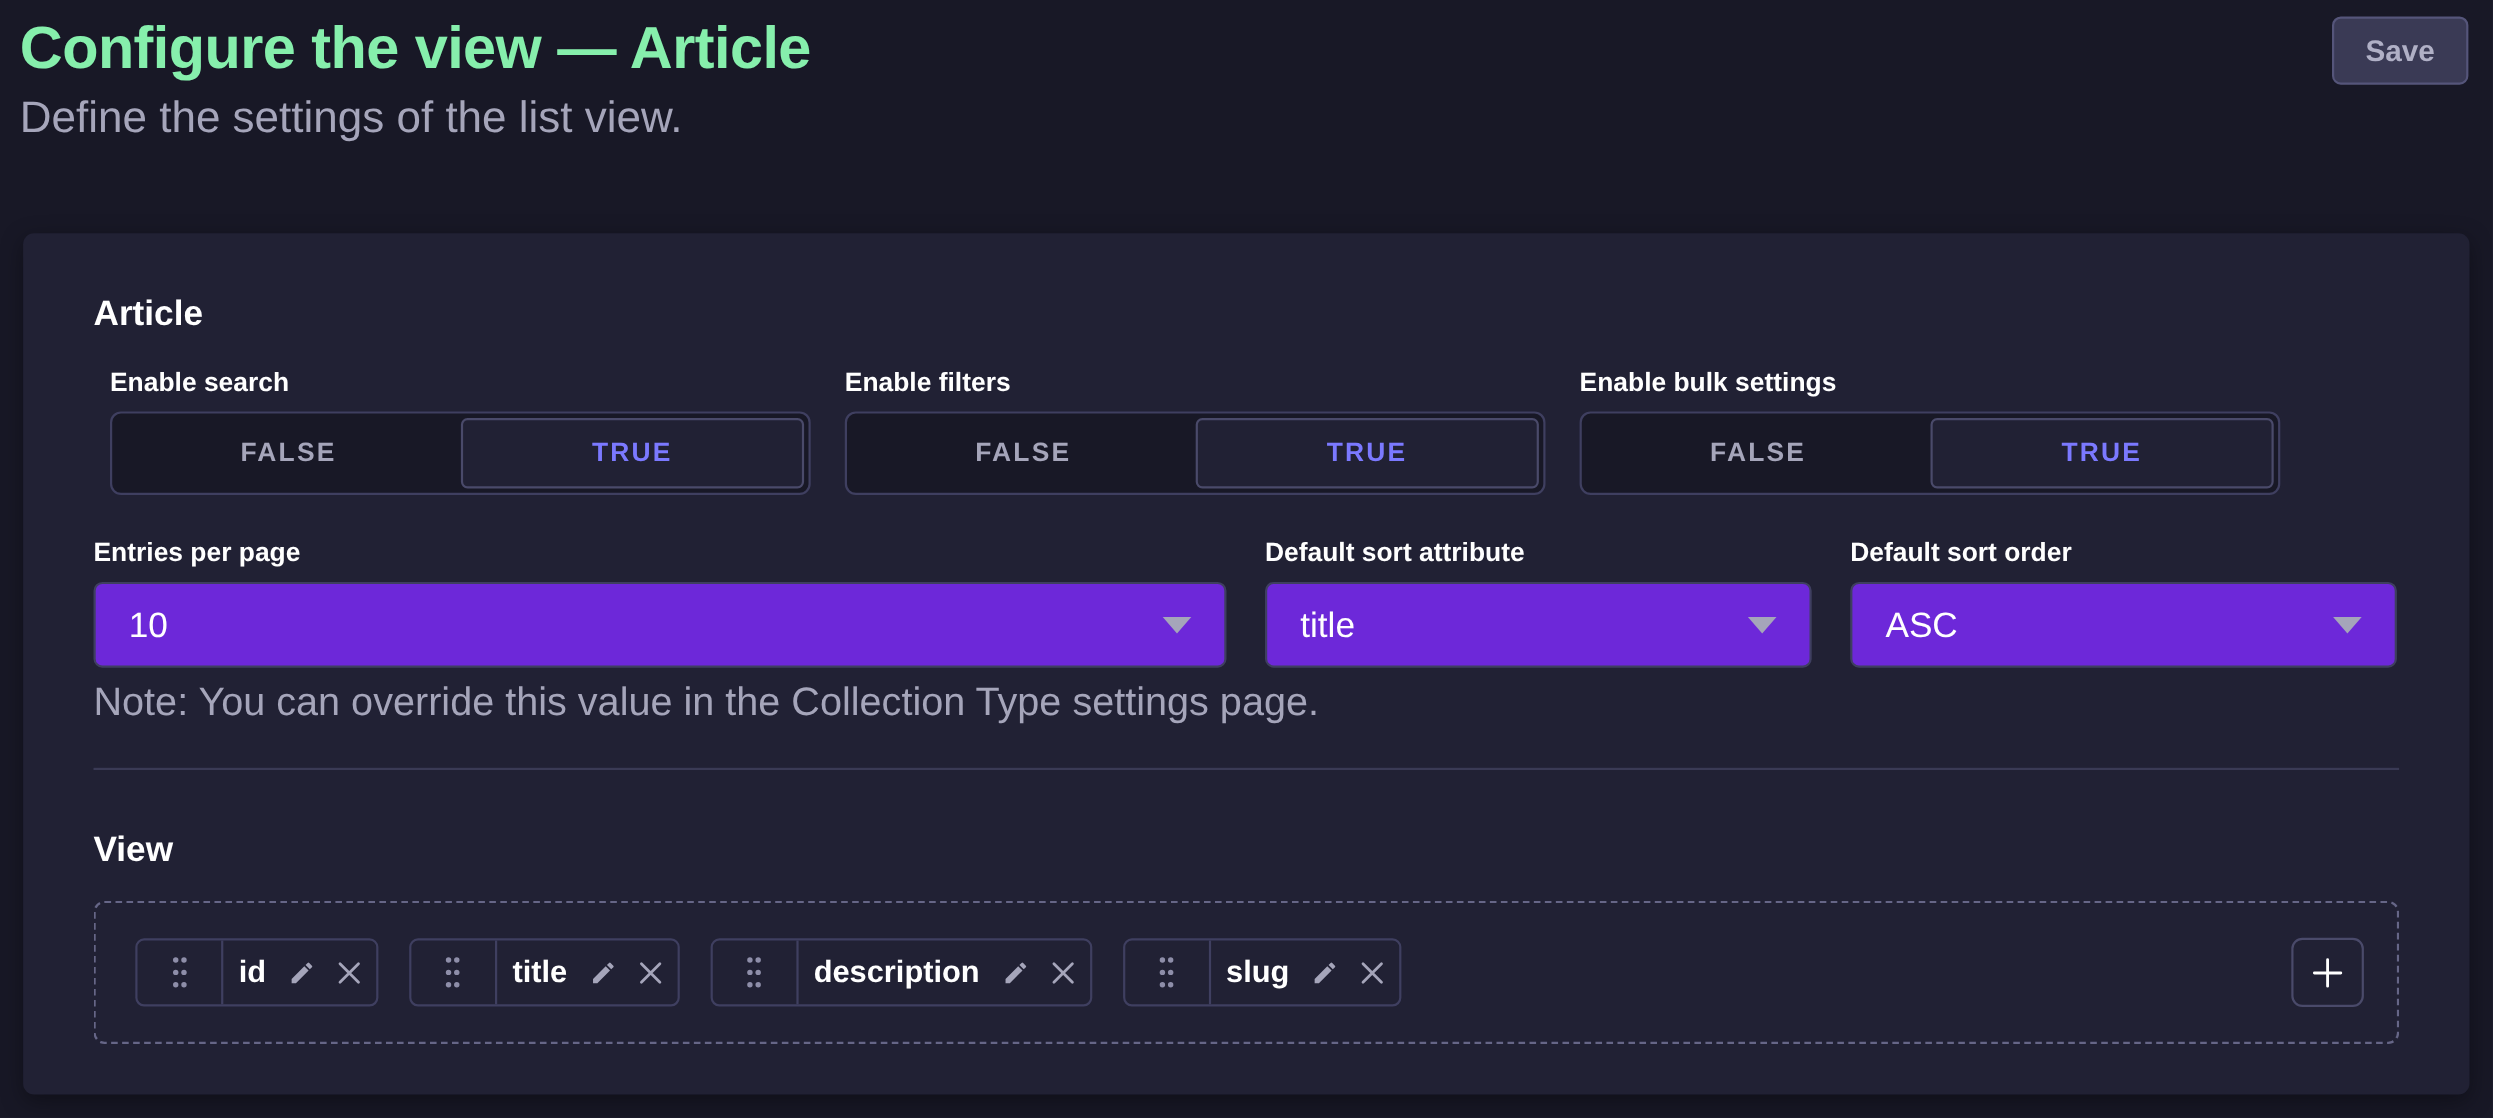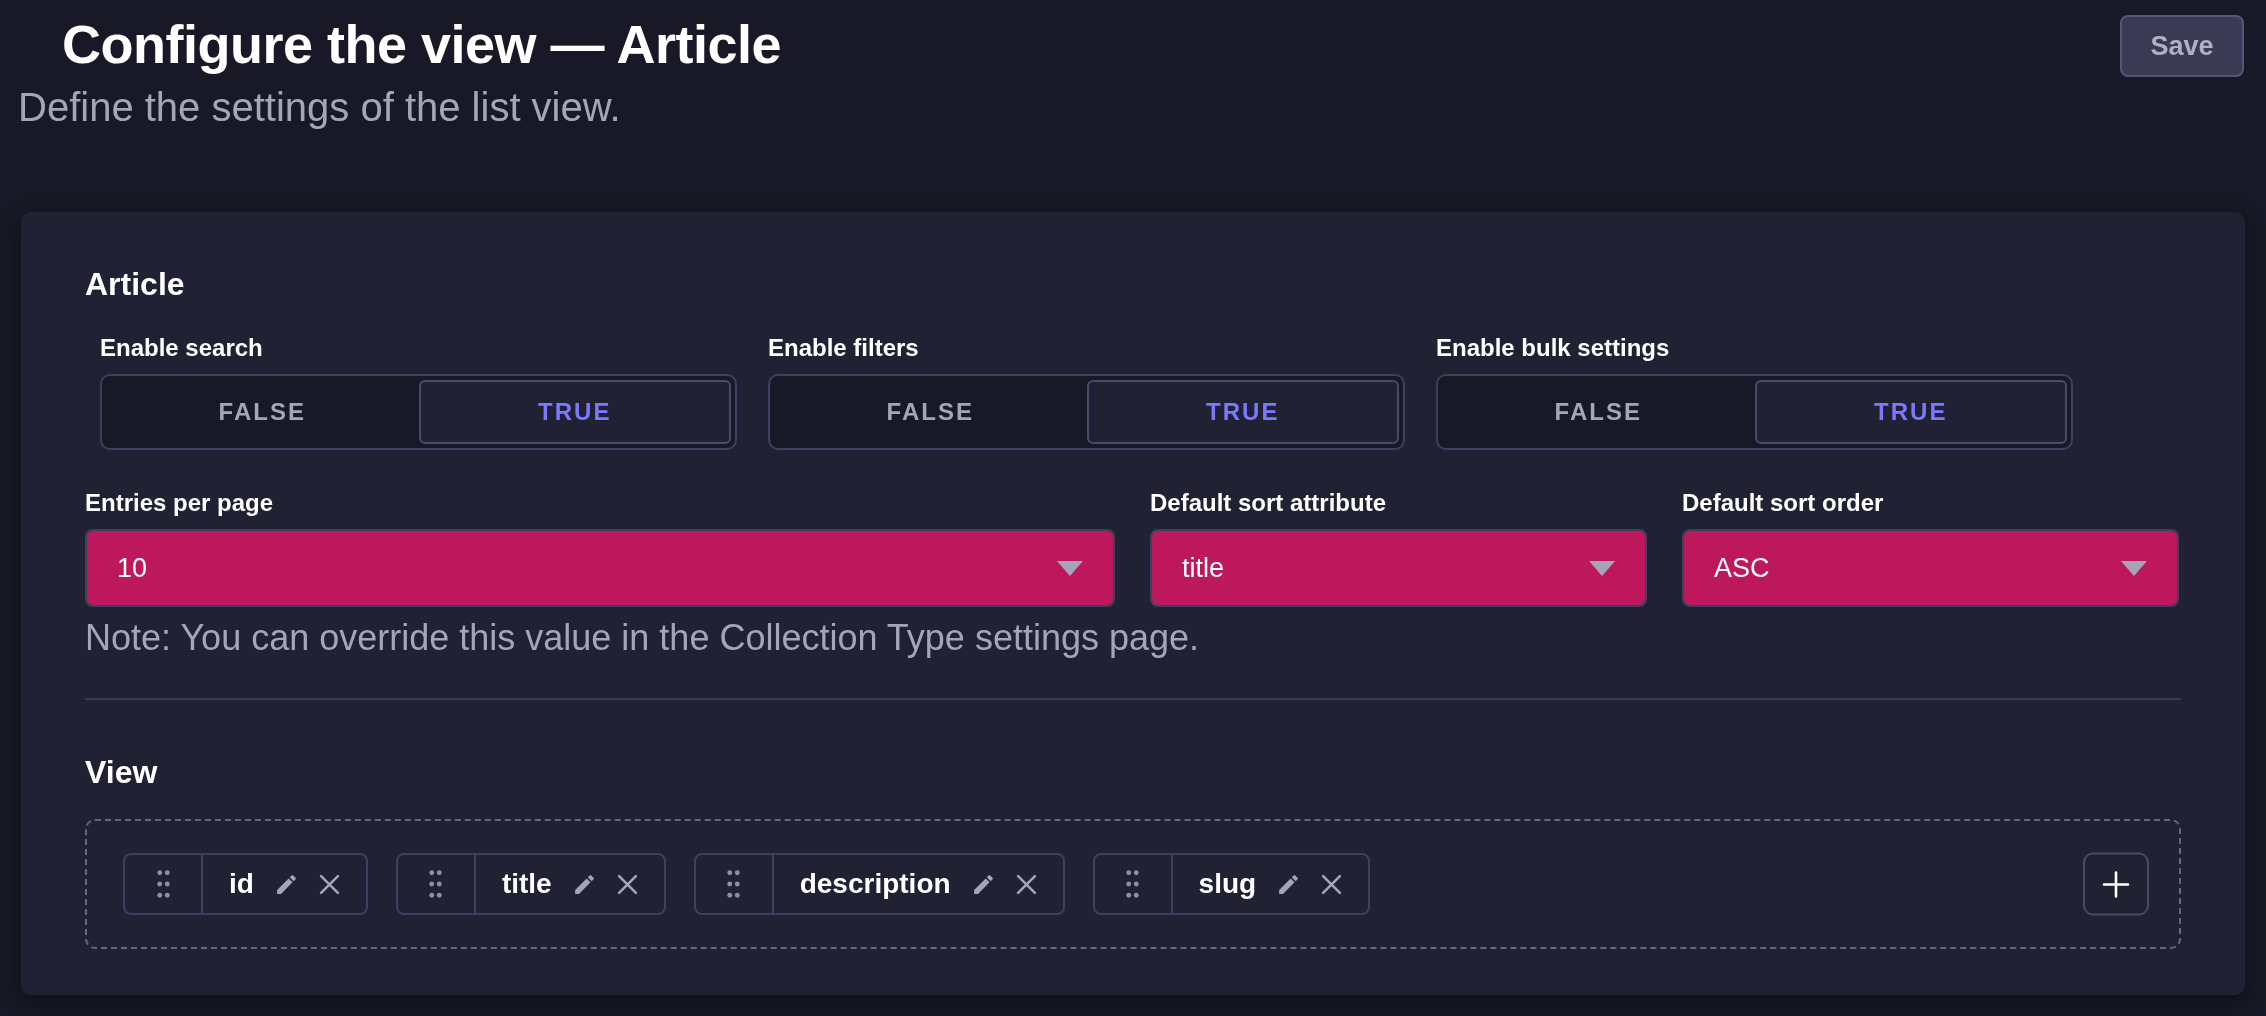--- a/index.html
+++ b/index.html
@@ -7,21 +7,21 @@
   body {
     background:#181826;
     font-family:"Liberation Sans", sans-serif;
     color:#ffffff;
     position:relative;
     overflow:hidden;
   }
 
   
   .header { position:absolute; top:0; left:0; right:0; height:212px; padding:12px 22px 0 18px; }
-  .page-title { font-size:54px; font-weight:700; letter-spacing:-0.5px; line-height:64px; color:#ffffff;margin-left:44px; }
+  .page-title { font-size:54px; font-weight:700; letter-spacing:-0.5px; line-height:64px; color:#86efac; }
   .page-subtitle { margin-top:12px; font-size:40px; line-height:38px; color:#a5a5ba; }
   .save-btn {
     position:absolute; top:15px; right:22px;
     width:124px; height:62px;
     background:#3a3a55; border:2px solid #55557a; border-radius:8px;
     color:#b0b0c6; font-size:27px; font-weight:700;
     display:flex; align-items:center; justify-content:center;
     font-family:"Liberation Sans", sans-serif; cursor:pointer;
   }
 
@@ -53,24 +53,24 @@
   .toggle-opt.selected {
     background:#212134; border:2px solid #4a4a6a; color:#7b79ff;
   }
 
   
   .select-row {
     margin-top:38px;
     display:grid; grid-template-columns:1030px 497px 497px; column-gap:35px;
   }
   .select-box {
-    height:78px; background:#be185d;
+    height:78px; background:#6d28d9;
     border:2px solid #3f3f60; border-radius:8px;
     display:flex; align-items:center; justify-content:space-between;
-    padding:0 30px; font-size:27px; color:#ffffff; cursor:pointer;
+    padding:0 30px; font-size:32px; color:#ffffff; cursor:pointer;
   }
   .caret-down {
     width:0; height:0;
     border-left:13px solid transparent; border-right:13px solid transparent;
     border-top:15px solid #a5a5ba;
   }
   .note { margin-top:14px; font-size:36px; line-height:34px; color:#a5a5ba; }
 
   .divider { margin-top:43px; height:2px; background:#3a3a55; }
 
@@ -88,21 +88,21 @@
     height:62px; background:#212134;
     border:2px solid #3f3f60; border-radius:8px;
     display:flex; align-items:stretch;
   }
   .chip-handle {
     width:78px; border-right:2px solid #3f3f60;
     display:flex; align-items:center; justify-content:center; cursor:grab;
   }
   .chip-body {
     display:flex; align-items:center; gap:20px;
-    padding:0 26px; font-size:28px; font-weight:700; color:#ffffff;
+    padding:0 14px; font-size:28px; font-weight:700; color:#ffffff;
   }
   .icon-btn { display:flex; align-items:center; justify-content:center; cursor:pointer; background:none; border:none; padding:0; }
   .add-btn {
     position:absolute; right:30px; top:50%; transform:translateY(-50%);
     width:66px; height:63px;
     background:transparent; border:2px solid #4a4a6a; border-radius:10px;
     display:flex; align-items:center; justify-content:center; cursor:pointer;
   }
 </style>
 </head>

